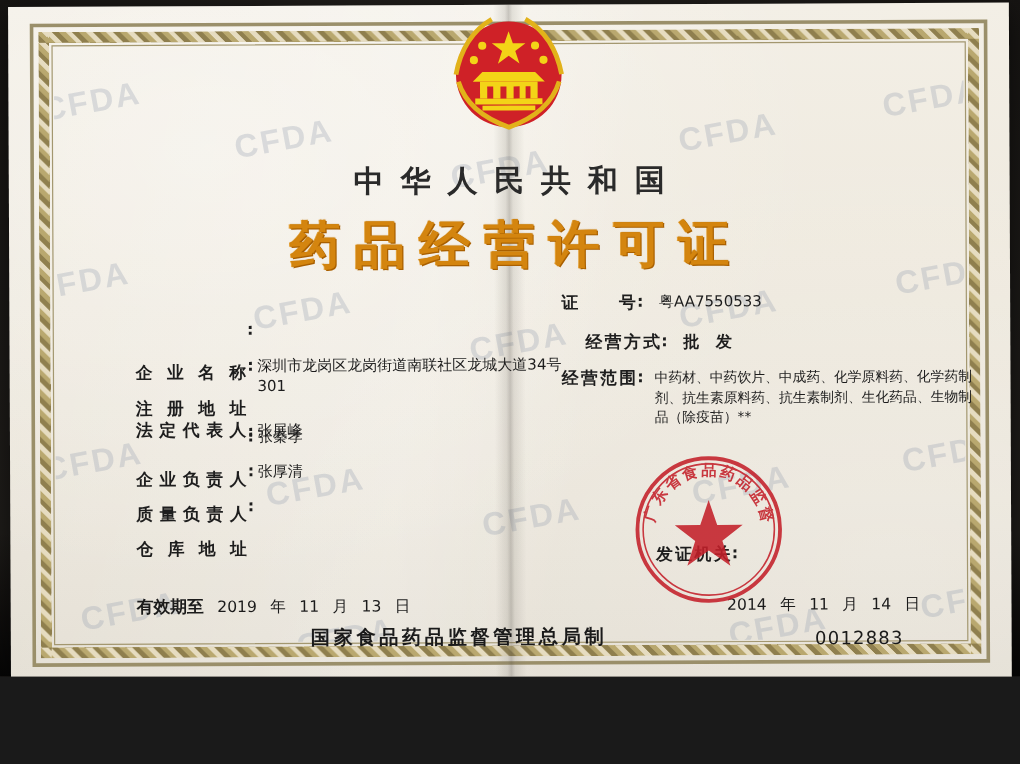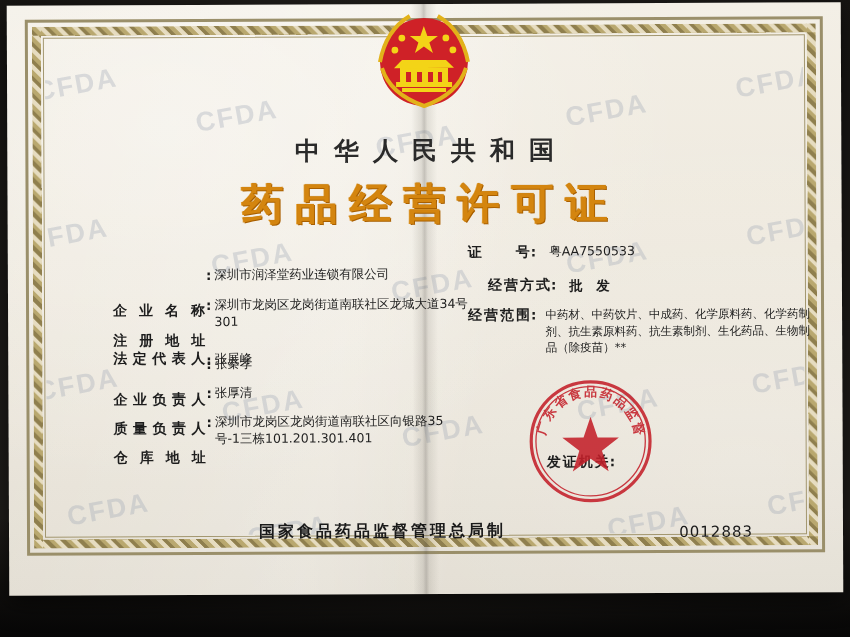--- a/index.html
+++ b/index.html
@@ -3,21 +3,21 @@
 <meta charset="utf-8">
 <style>
   html, body {
     margin: 0;
     padding: 0;
     background: #1a1a1a;
   }
   #page {
     position: relative;
     width: 850px;
-    height: 637px;
+    height: 564px;
     overflow: hidden;
     background: #35332f;
     font-family: "DejaVu Sans", "Liberation Sans", sans-serif;
   }
   
   .bg-dark {
     position: absolute;
     inset: 0;
     background:
       radial-gradient(ellipse at 50% 120%, #4a443c 0%, #2b2824 45%, #171513 100%);
@@ -324,21 +324,20 @@
     </svg>
 
     <div class="title-sm">中华人民共和国</div>
     <div class="title-big">药品经营许可证</div>
 
     <div class="fields">
 
       <div class="row" style="left:105px; top:262px;">
         <span class="lbl-j">企业名称</span>
           <span class="colon">:</span>
-        <span class="val">深圳市润泽堂药业连锁有限公司</span>
       </div>
 
       <div class="row" style="left:105px; top:292px;">
         <span class="lbl-j">注册地址</span>
           <span class="colon">:</span>
         <span class="val" style="max-width:275px;">深圳市龙岗区龙岗街道南联社区龙城大道34号301</span>
       </div>
 
       <div class="row" style="left:105px; top:310px;align-items:flex-end;">
         <span class="lbl-j">法定代表人</span>
@@ -354,21 +353,20 @@
 
       <div class="row" style="left:105px; top:380px;">
         <span class="lbl-j">质量负责人</span>
           <span class="colon">:</span>
         <span class="val">张厚清</span>
       </div>
 
       <div class="row" style="left:105px; top:409px;">
         <span class="lbl-j">仓库地址</span>
           <span class="colon">:</span>
-        <span class="val" style="max-width:250px;">深圳市龙岗区龙岗街道南联社区向银路35号-1三栋101.201.301.401</span>
       </div>
 
       <div class="row" style="left:460px; top:240px;">
         <span class="lbl-j2">证　号</span>
           <span class="colon">:</span>
         <span class="val" style="padding-left:10px;">粤AA7550533</span>
       </div>
 
       <div class="row" style="left:460px; top:273px;padding-left:20px;">
         <span class="lbl-j2">经营方式</span>
@@ -396,18 +394,35 @@
       <polygon fill="#c4202a" points="70,44 77.5,66 100,66 82,80 89,102 70,88.5 51,102 58,80 40,66 62.5,66"></polygon>
       <defs>
         <path id="sealArc" d="M 70,70 m -48,0 a 48,48 0 1,1 96,0" fill="none"></path>
         <path id="sealArcTop" d="M 22,70 A 48,48 0 0,1 118,70" fill="none"></path>
       </defs>
       <text font-size="13.5" fill="#c4202a" font-family="'DejaVu Serif', serif" font-weight="bold" letter-spacing="2.2">
         <textPath href="#sealArcTop" startOffset="4%">广东省食品药品监督管理局</textPath>
       </text>
     </svg>
 
-
+    <div class="dateline" style="left:105px; top:492px;">
+      <b class="lbl">有效期至</b>
+      <span class="num">2019</span>
+      <span>年</span>
+      <span class="num">11</span>
+      <span>月</span>
+      <span class="num">13</span>
+      <span>日</span>
+    </div>
+
+    <div class="dateline" style="left:590px; top:492px;">
+      <span class="num">2014</span>
+      <span>年</span>
+      <span class="num">11</span>
+      <span>月</span>
+      <span class="num">14</span>
+      <span>日</span>
+    </div>
 
     <div class="footer-issuer">国家食品药品监督管理总局制</div>
     <div class="footer-no">0012883</div>
   </div>
 </div>
 
 </body></html>

